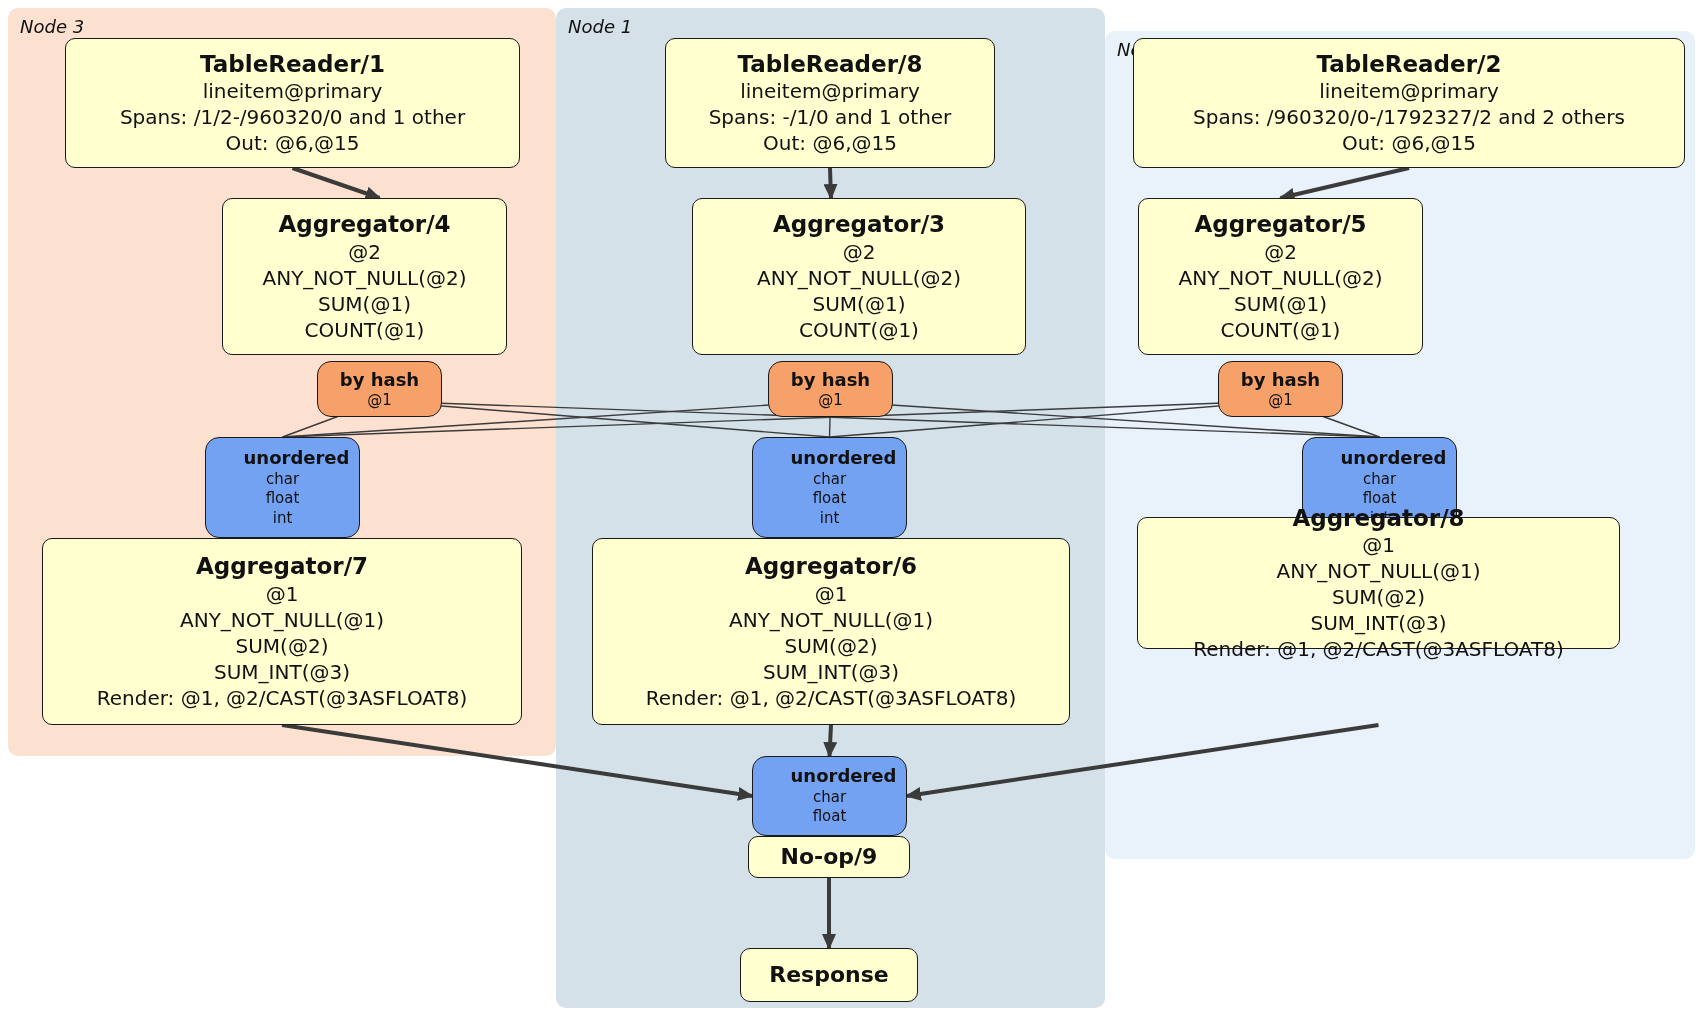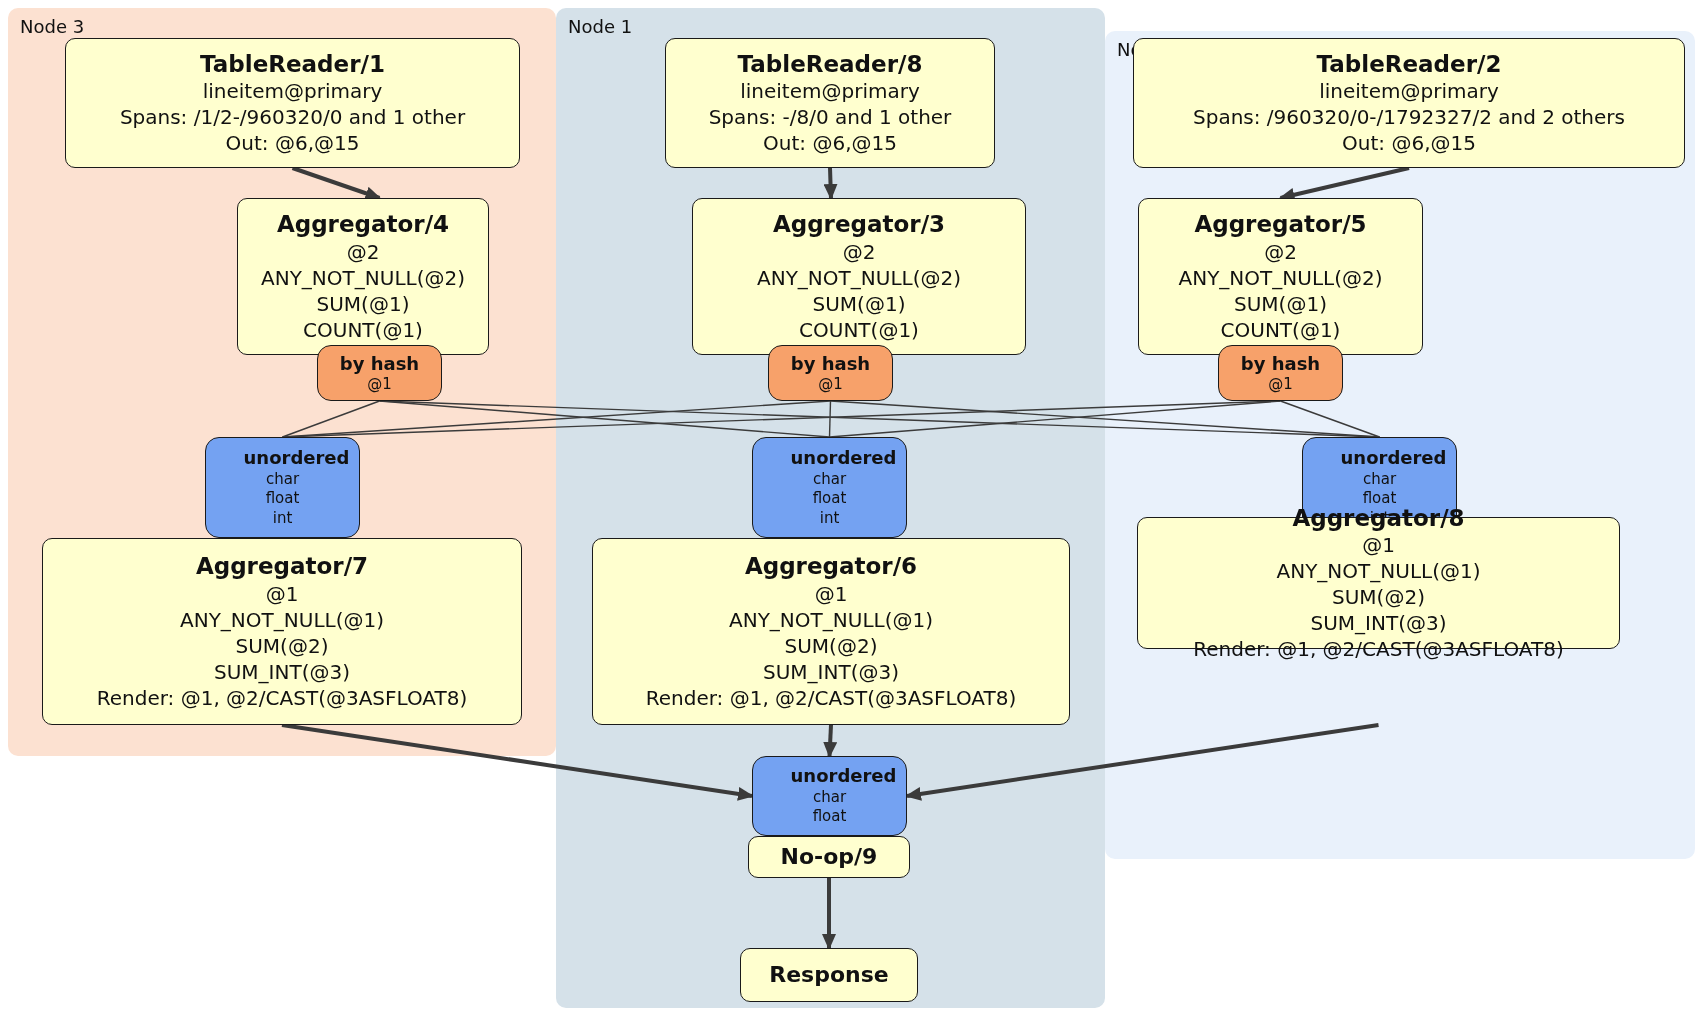--- a/index.html
+++ b/index.html
@@ -1,30 +1,30 @@
 <!DOCTYPE html>
 <html><head>
 <meta charset="utf-8">
 <style>
   * { margin:0; padding:0; box-sizing:border-box; }
   html,body { background:#ffffff; }
   body { font-family:"DejaVu Sans","Liberation Sans",sans-serif; color:#111; }
   #canvas { position:relative; width:1706px; height:1016px; background:#ffffff; overflow:hidden; }
 
-  .region { position:absolute; border-radius:10px; z-index:1; }
+  .region { position:absolute; border-radius:10px; z-index:1;font-style:italic; }
   .region-label { position:absolute; top:8px; left:12px; font-size:18px; color:#111; }
 
   #edge-layer { position:absolute; left:0; top:0; z-index:2; pointer-events:none; }
   line.thick { stroke:#3b3b3b; stroke-width:4; }
   line.thin  { stroke:#3b3b3b; stroke-width:1.4; }
 
   .proc { position:absolute; z-index:3; display:flex; flex-direction:column;
           justify-content:center; align-items:center; text-align:center; }
   .yellow { background:#ffffcf; border:1.6px solid #1a1a1a; border-radius:10px; }
-  .hash   { background:#f7a16a; border:1.6px solid #1a1a1a; border-radius:14px; }
+  .hash   { background:#f7a16a; border:1.6px solid #1a1a1a; border-radius:14px;margin-top:16px; }
   .sync   { background:#74a2f2; border:1.6px solid #1a1a1a; border-radius:14px; }
 
   .proc-title { font-size:23px; font-weight:bold; line-height:1.25; white-space:nowrap; }
   .proc-line  { font-size:20px; line-height:1.3; white-space:nowrap; }
   .hash-title { font-size:18px; font-weight:bold; line-height:1.2; }
   .hash-sub   { font-size:15px; line-height:1.2; }
   .sync-title { font-size:18px; font-weight:bold; line-height:1.25;margin-left:28px; }
   .sync-line  { font-size:15px; line-height:1.3; }
   .small-title { font-size:22px; font-weight:bold; line-height:1.2; white-space:nowrap; }
 </style>
@@ -67,21 +67,21 @@
       <line x1="829" y1="878" x2="829" y2="948" class="thick" marker-end="url(#arrowhead)"></line>
     </svg>
 
   <div class="proc yellow" style="left:65px; top:38px; width:455px; height:130px">
     <div class="proc-title">TableReader/1</div>
     <div class="proc-line">lineitem@primary</div>
     <div class="proc-line">Spans: /1/2-/960320/0 and 1 other</div>
     <div class="proc-line">Out: @6,@15</div>
   </div>
 
-  <div class="proc yellow" style="left:237px; top:198px; width:252px; height:157px">
+  <div class="proc yellow" style="left:222px; top:198px; width:285px; height:157px">
     <div class="proc-title">Aggregator/4</div>
     <div class="proc-line">@2</div>
     <div class="proc-line">ANY_NOT_NULL(@2)</div>
     <div class="proc-line">SUM(@1)</div>
     <div class="proc-line">COUNT(@1)</div>
   </div>
 
   <div class="proc hash" style="left:317px; top:345px; width:125px; height:56px">
     <div class="hash-title">by hash</div>
     <div class="hash-sub">@1</div>
@@ -99,21 +99,21 @@
     <div class="proc-line">@1</div>
     <div class="proc-line">ANY_NOT_NULL(@1)</div>
     <div class="proc-line">SUM(@2)</div>
     <div class="proc-line">SUM_INT(@3)</div>
     <div class="proc-line">Render: @1, @2/CAST(@3ASFLOAT8)</div>
   </div>
 
   <div class="proc yellow" style="left:665px; top:38px; width:330px; height:130px">
     <div class="proc-title">TableReader/8</div>
     <div class="proc-line">lineitem@primary</div>
-    <div class="proc-line">Spans: -/8/0 and 1 other</div>
+    <div class="proc-line">Spans: -/1/0 and 1 other</div>
     <div class="proc-line">Out: @6,@15</div>
   </div>
 
   <div class="proc yellow" style="left:692px; top:198px; width:334px; height:157px">
     <div class="proc-title">Aggregator/3</div>
     <div class="proc-line">@2</div>
     <div class="proc-line">ANY_NOT_NULL(@2)</div>
     <div class="proc-line">SUM(@1)</div>
     <div class="proc-line">COUNT(@1)</div>
   </div>

